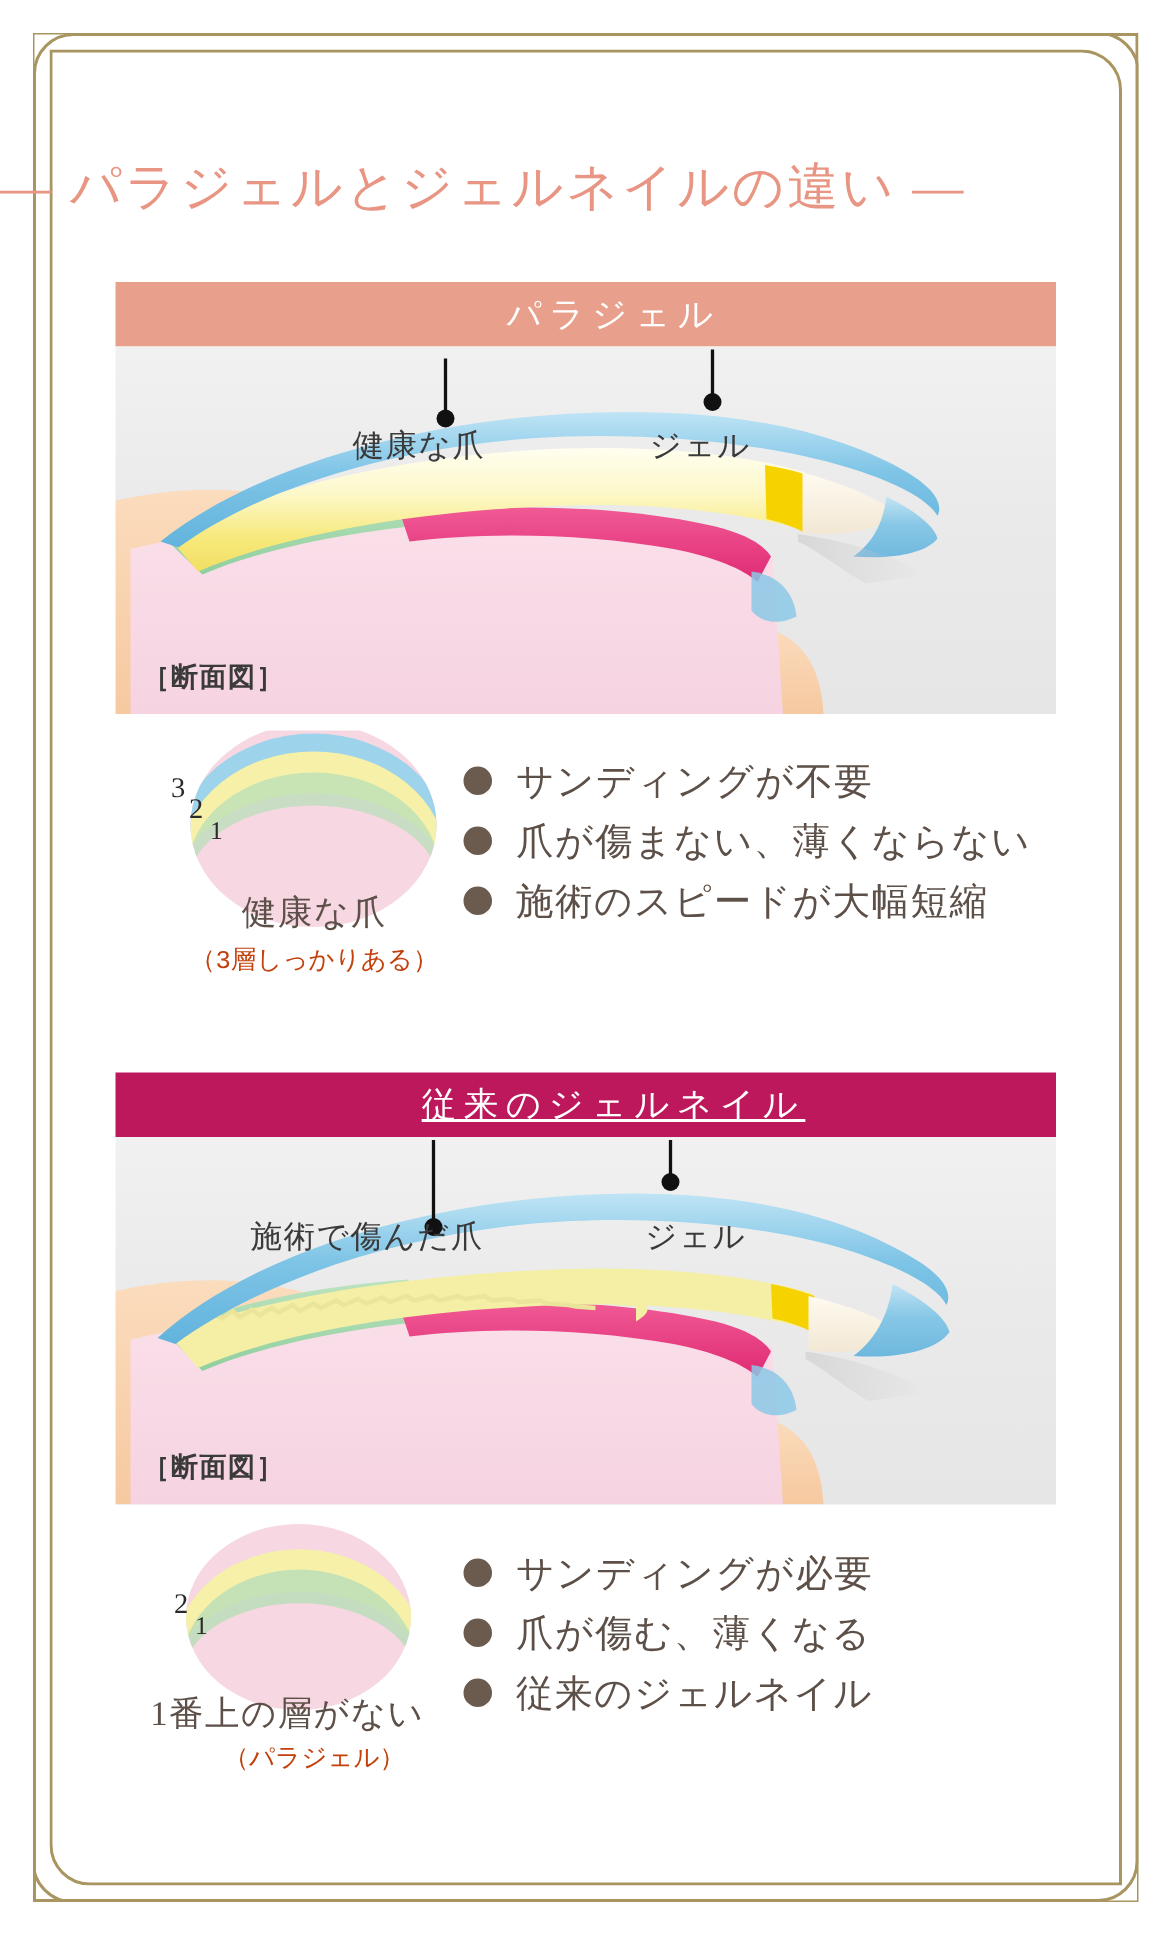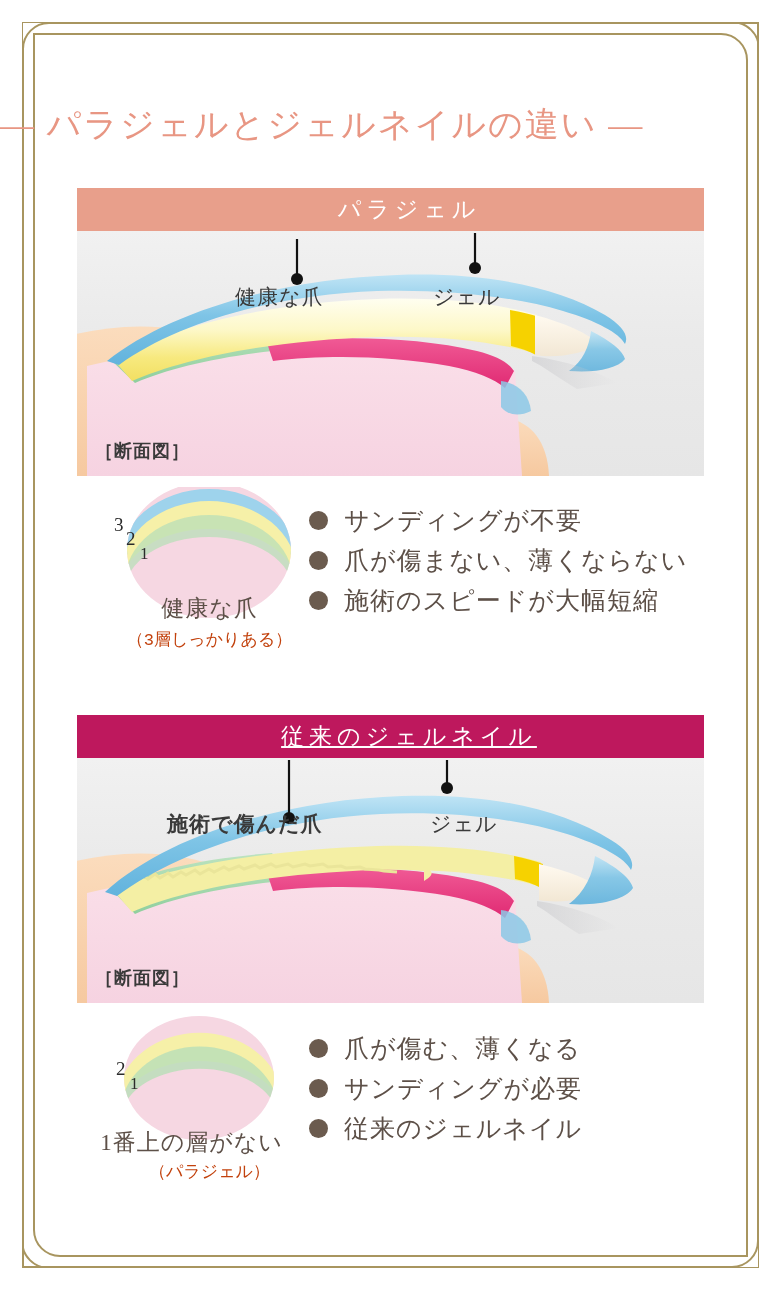--- a/index.html
+++ b/index.html
@@ -81,21 +81,21 @@
 
   .callout {
     position: absolute;
     font-size: 21px;
     color: #3a3a3a;
     letter-spacing: 1px;
     white-space: nowrap;
   }
   .callout-nail-a { left: 158px; top: 52px; }
   .callout-gel-a  { left: 356px; top: 52px; }
-  .callout-nail-b { left: 90px; top: 52px; font-weight: bold; }
+  .callout-nail-b { left: 90px; top: 52px; }
   .callout-gel-b  { left: 353px; top: 52px; }
 
   
   .row { position: absolute; left: 77px; width: 627px; }
   .row-a { top: 487px; height: 185px; }
   .row-b { top: 1015px; height: 185px; }
 
   .nail-circle-wrap {
     position: absolute;
     left: 25px; top: 0;
@@ -362,24 +362,24 @@
       </g>
       <text x="14" y="60" font-family="Liberation Serif, serif" font-size="19" fill="#2b2b2b">2</text>
       <text x="28" y="74" font-family="Liberation Serif, serif" font-size="17" fill="#2b2b2b">1</text>
     </svg>
     <div class="circle-label-main">1番上の層がない</div>
     <div class="circle-label-sub">（パラジェル）</div>
   </div>
   <div class="bullets">
     <div class="bullet-item">
       <span class="bullet-dot"></span>
+      <span class="bullet-text">サンディングが必要</span>
+    </div>
+    <div class="bullet-item">
+      <span class="bullet-dot"></span>
       <span class="bullet-text">爪が傷む、薄くなる</span>
     </div>
     <div class="bullet-item">
       <span class="bullet-dot"></span>
-      <span class="bullet-text">サンディングが必要</span>
-    </div>
-    <div class="bullet-item">
-      <span class="bullet-dot"></span>
       <span class="bullet-text">従来のジェルネイル</span>
     </div>
   </div>
 </div>
 
 </body></html>

